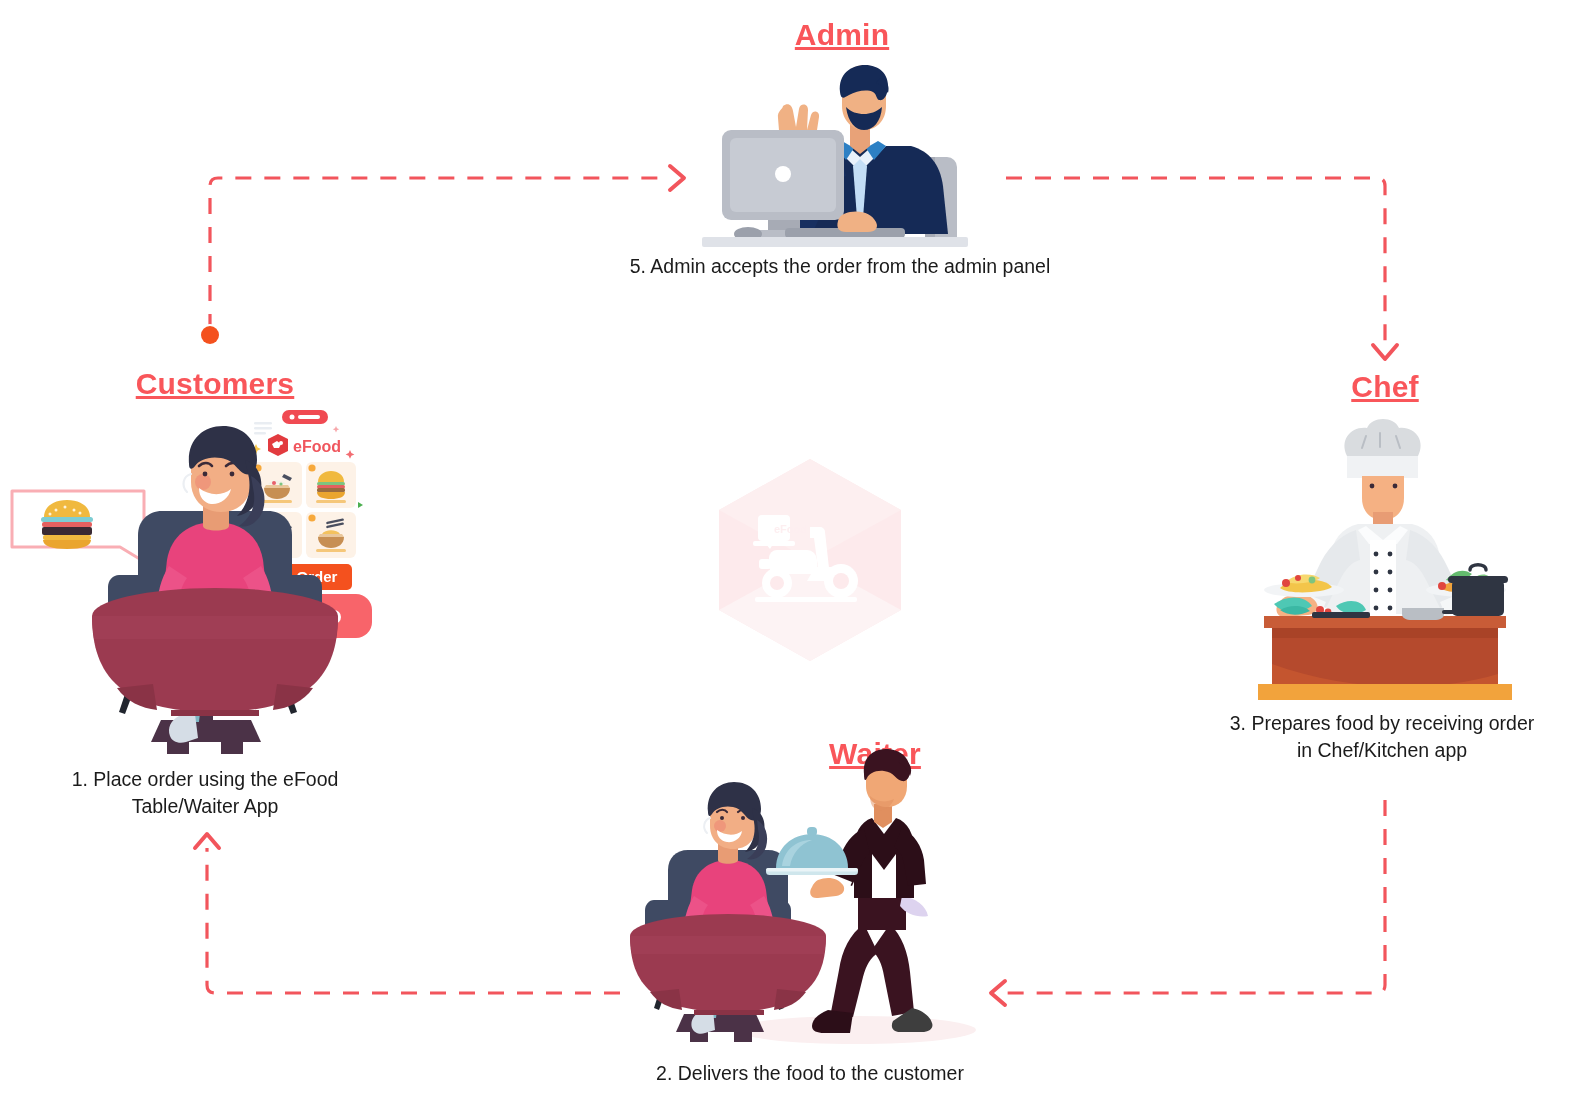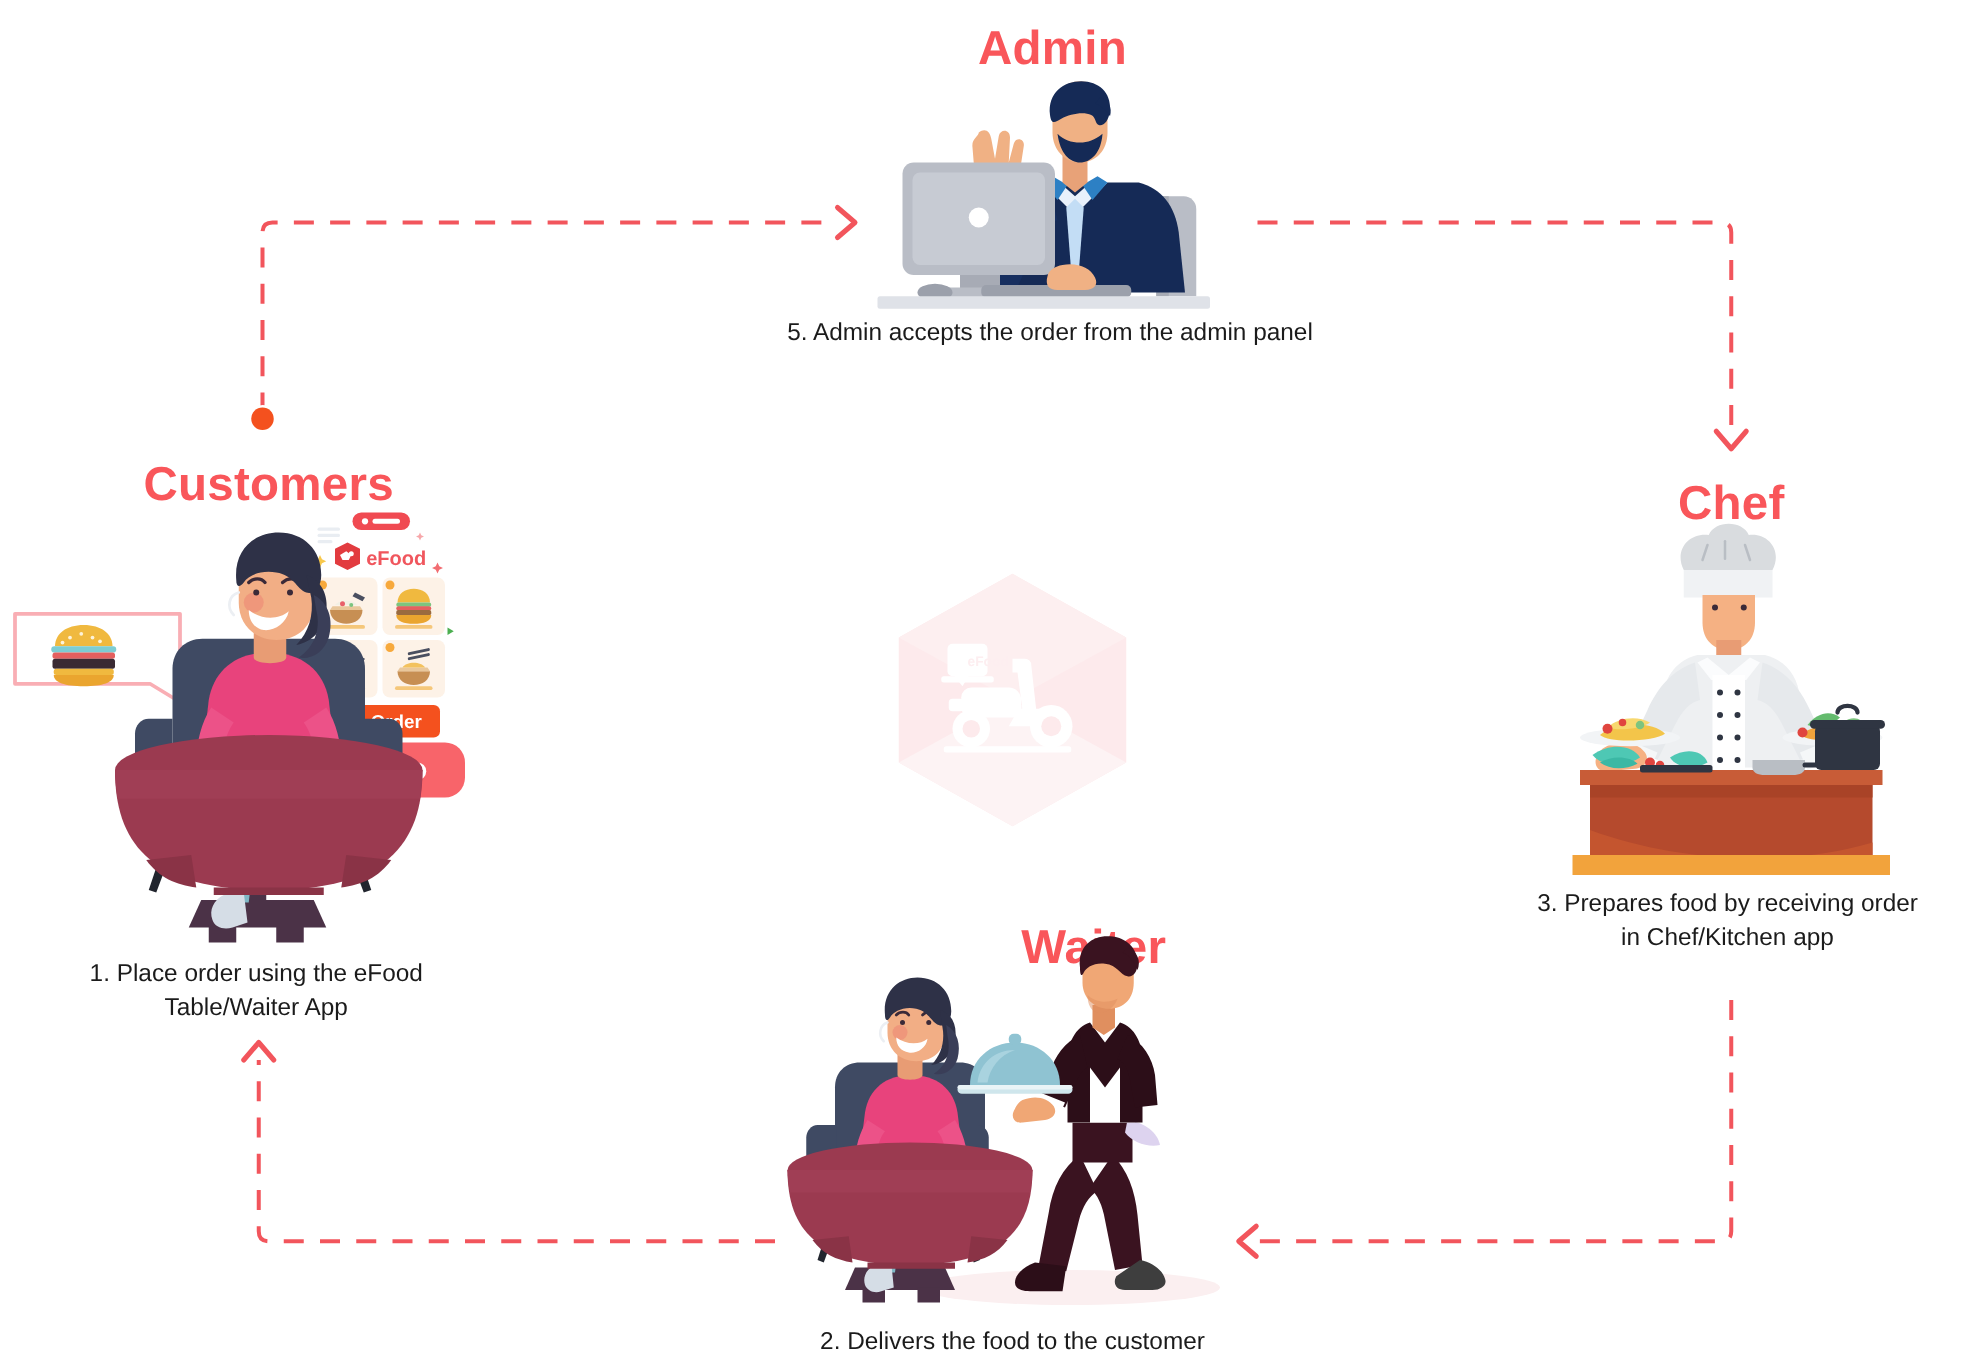--- a/index.html
+++ b/index.html
@@ -2,22 +2,22 @@
 <html><head>
 <meta charset="utf-8">
 <style>
   html,body{margin:0;padding:0;background:#ffffff;}
   body{width:1574px;height:1095px;position:relative;overflow:hidden;
        font-family:"Liberation Sans","DejaVu Sans",sans-serif;}
   .stage{position:absolute;inset:0;}
   .abs{position:absolute;}
 
   .role-title{
-    font-weight:bold;font-size:38px;letter-spacing:.2px;
-    color:#f9565a;text-align:center;white-space:nowrap;
+    font-weight:bold;font-size:30px;letter-spacing:.2px;
+    color:#f9565a;text-align:center;white-space:nowrap;text-decoration:underline;
   }
   .caption{
     font-size:19.5px;line-height:27px;color:#1b1b1b;text-align:center;
     white-space:pre-line;
   }
 
   svg{display:block;overflow:visible;}
 
   .flowlayer{position:absolute;left:0;top:0;width:1574px;height:1095px;
              pointer-events:none;}
@@ -297,21 +297,21 @@
       <path d="M-3,196 c0,8 1,16 2,23 h242 c1,-7 2,-15 2,-23 z" fill="#a03e55"></path>
       <path d="M22,268 c10,14 24,20 40,22 l-4,-26 z" fill="#8a3346"></path>
       <path d="M218,268 c-10,14 -24,20 -40,22 l4,-26 z" fill="#8a3346"></path>
       <path d="M76,290 h88 v6 h-88 z" fill="#8a3346"></path>
     </svg>
   </div>
 
   <div class="abs caption" style="left:25px;top:766px;width:360px;">1. Place order using the eFood
 Table/Waiter App</div>
 
-  <div class="abs role-title" style="left:1245px;top:370px;width:280px;margin-top:12px;">Chef</div>
+  <div class="abs role-title" style="left:1245px;top:370px;width:280px;">Chef</div>
 
   <div class="abs" style="left:1250px;top:420px;width:270px;height:280px;">
     <svg width="270" height="280" viewBox="0 0 270 280">
 
       <path d="M97,36 c-8,-16 4,-30 20,-28 c5,-12 27,-12 32,0
                c16,-2 27,13 19,28 z" fill="#d9dcdf"></path>
       <path d="M97,36 h71 v22 h-71 z" fill="#f0f2f4"></path>
       <g stroke="#b9bec4" stroke-width="2" fill="none" stroke-linecap="round">
         <path d="M116,16 l-4,12"></path>
           <path d="M130,13 l0,14"></path>

